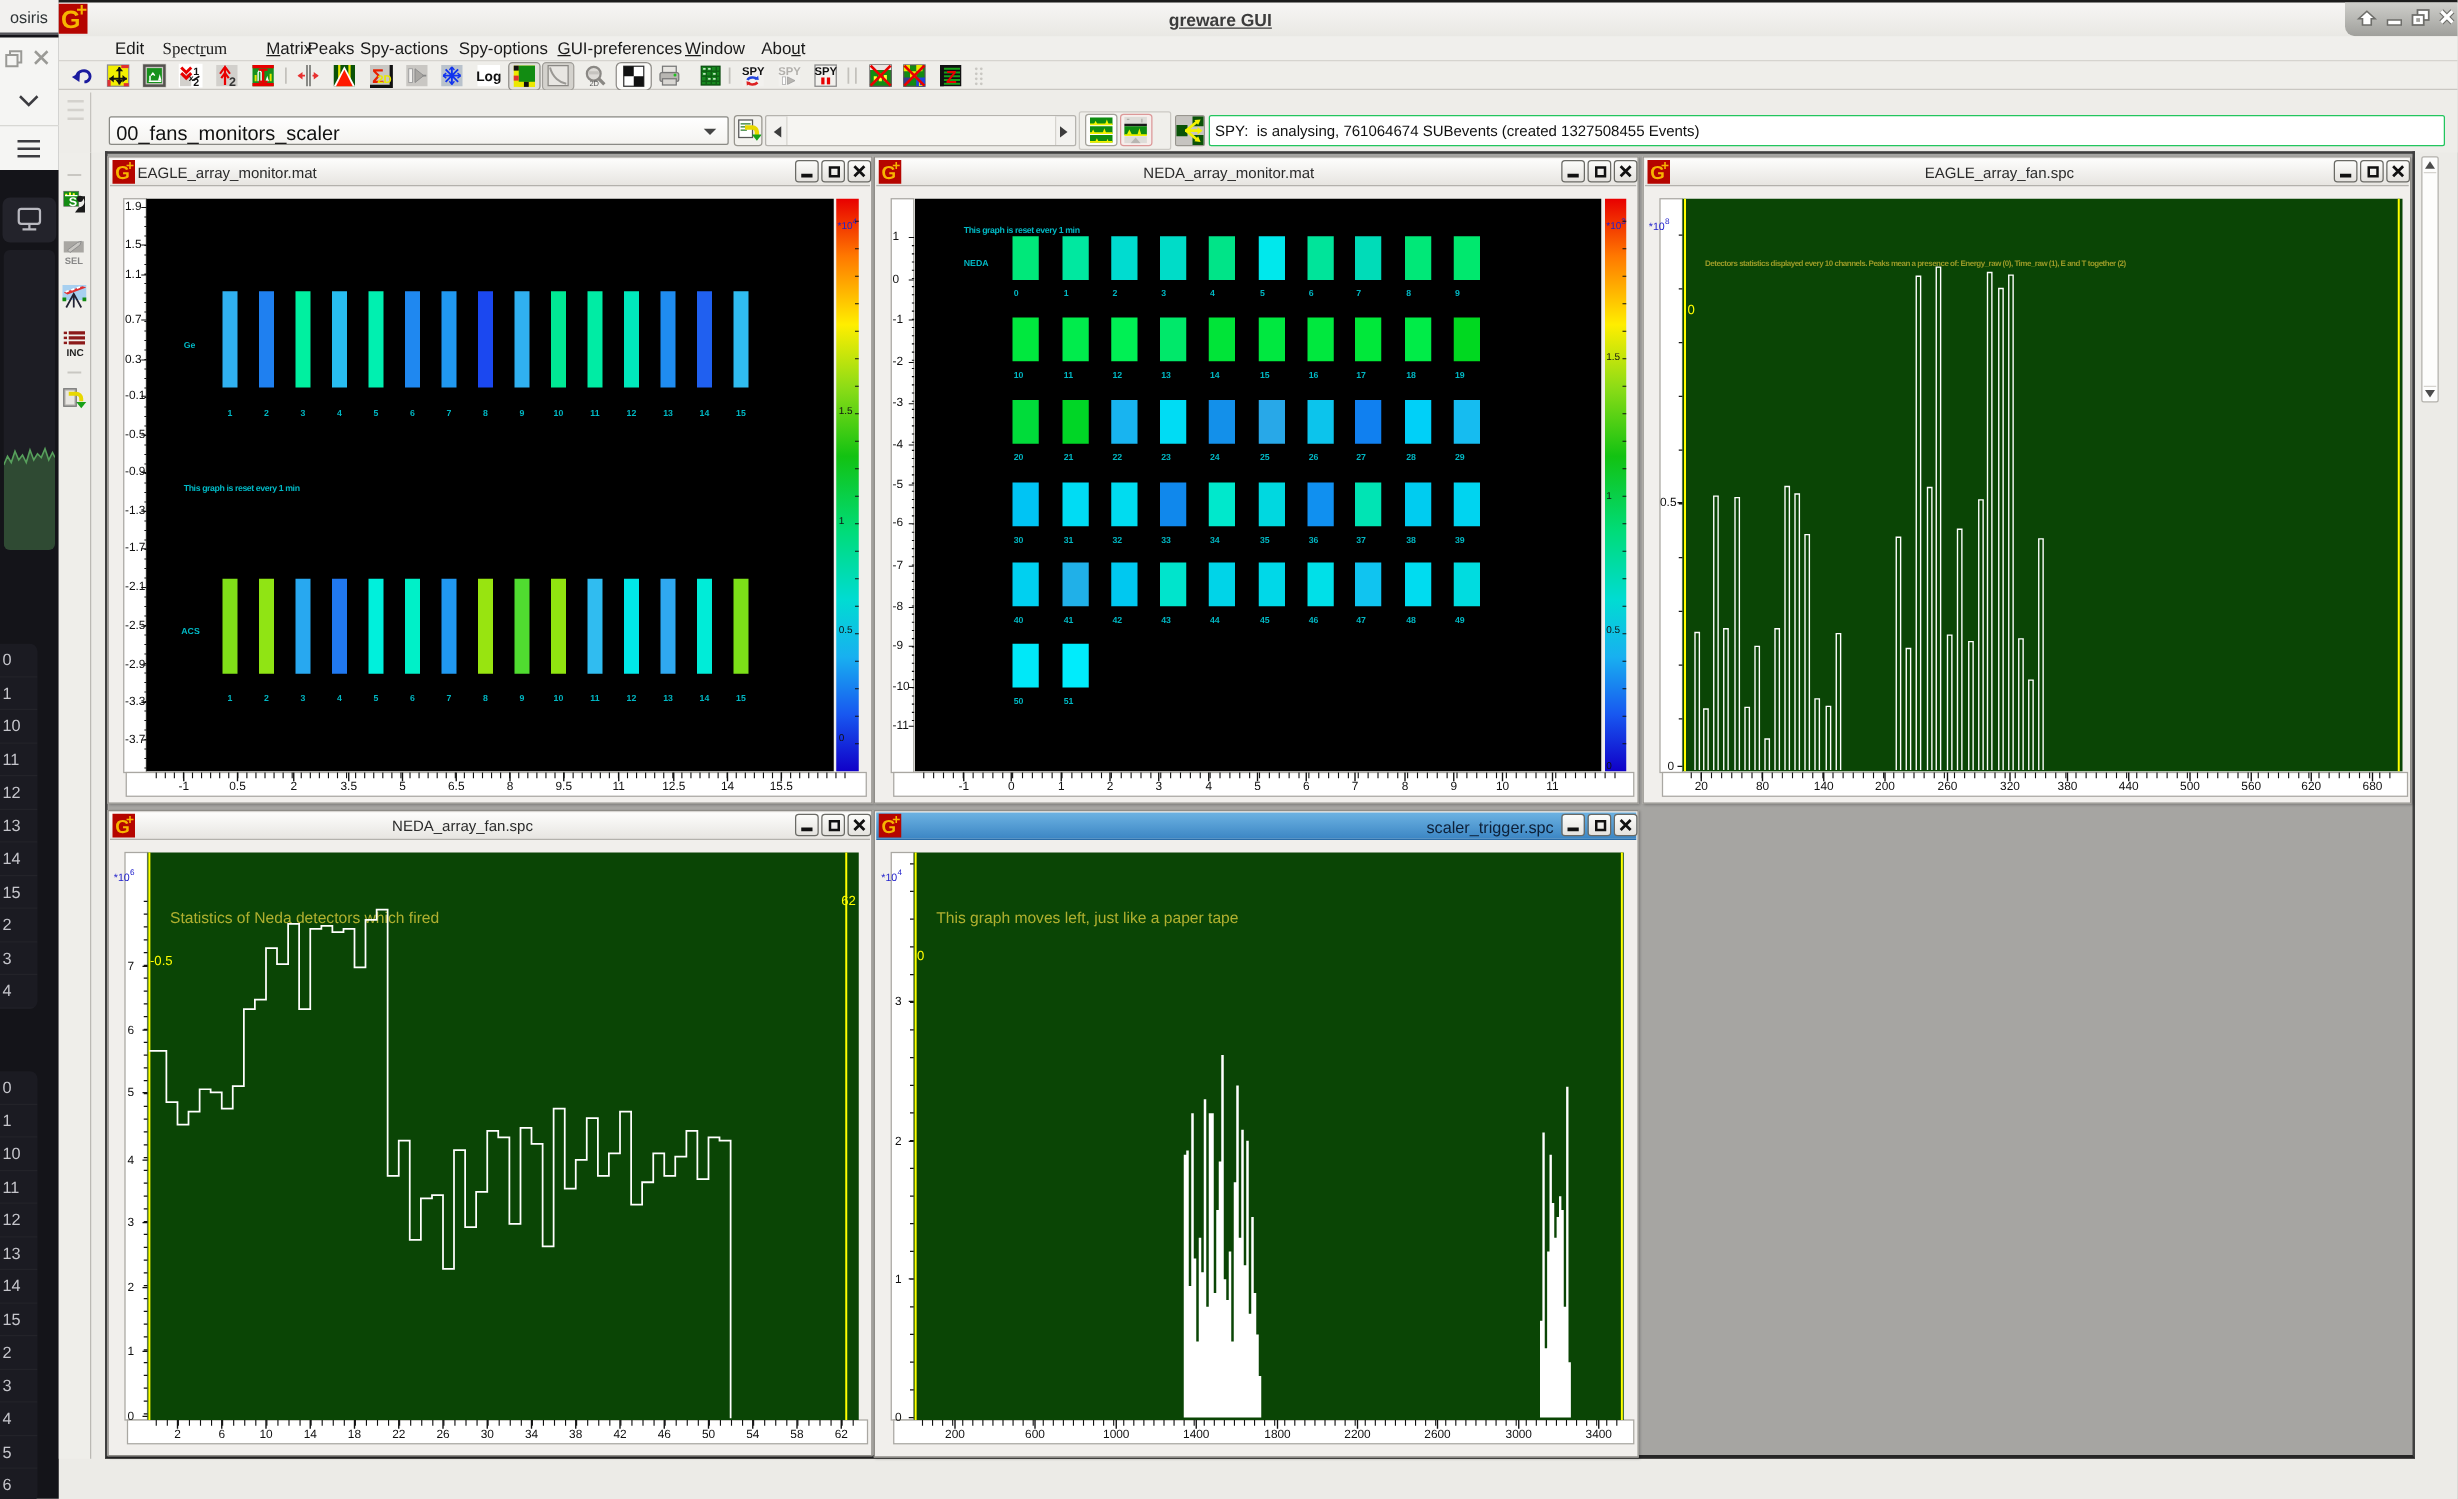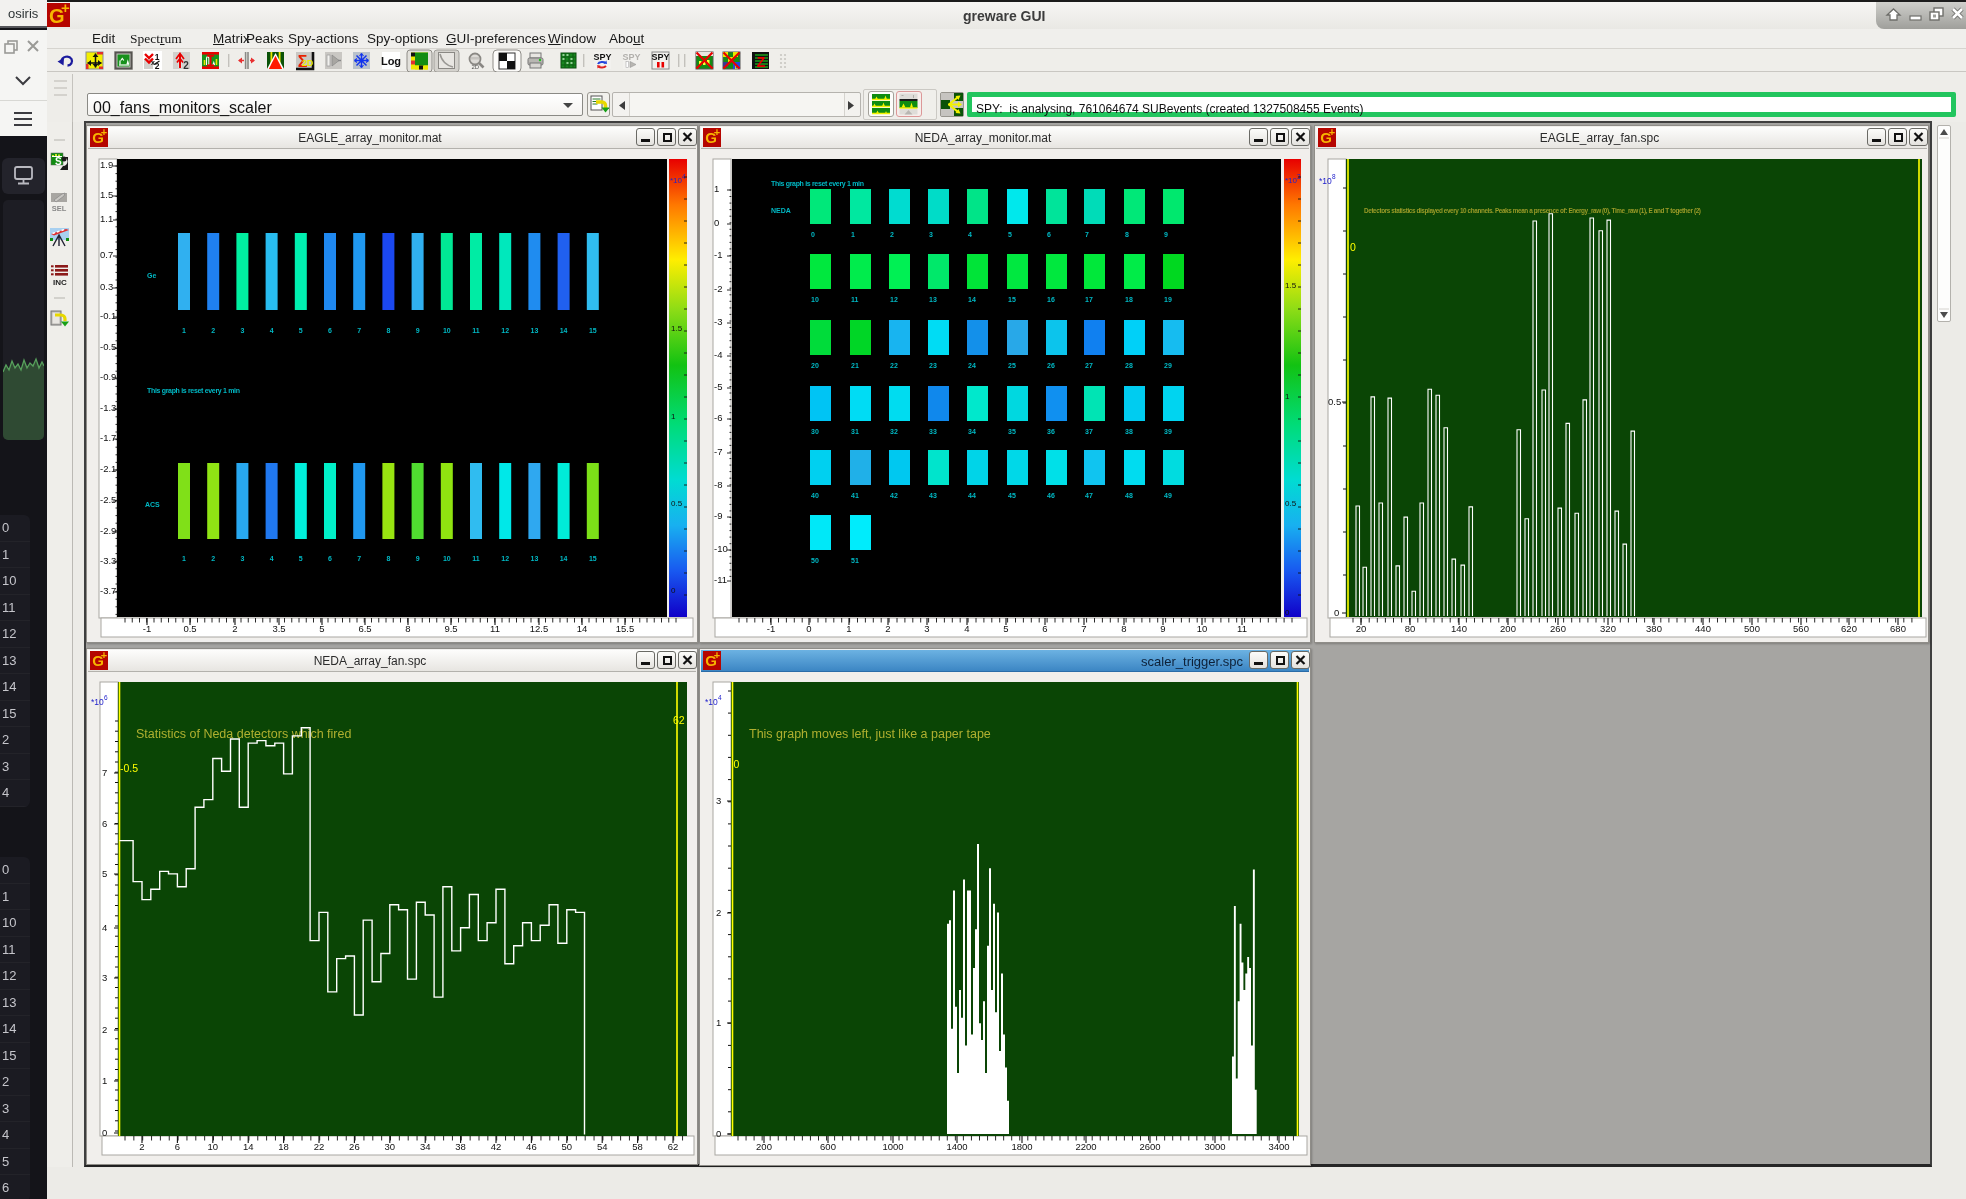--- a/index.html
+++ b/index.html
@@ -50,21 +50,21 @@
       <div style="height:26.5px;line-height:26.5px;color:#c5c5cb;font-size:13px;padding-left:2px;border-bottom:1px solid #232329;">14</div>
       <div style="height:26.5px;line-height:26.5px;color:#c5c5cb;font-size:13px;padding-left:2px;border-bottom:1px solid #232329;">15</div>
       <div style="height:26.5px;line-height:26.5px;color:#c5c5cb;font-size:13px;padding-left:2px;border-bottom:1px solid #232329;">2</div>
       <div style="height:26.5px;line-height:26.5px;color:#c5c5cb;font-size:13px;padding-left:2px;border-bottom:1px solid #232329;">3</div>
       <div style="height:26.5px;line-height:26.5px;color:#c5c5cb;font-size:13px;padding-left:2px;border-bottom:1px solid #232329;">4</div>
       <div style="height:26.5px;line-height:26.5px;color:#c5c5cb;font-size:13px;padding-left:2px;border-bottom:1px solid #232329;">5</div>
       <div style="height:26.5px;line-height:26.5px;color:#c5c5cb;font-size:13px;padding-left:2px;border-bottom:1px solid #232329;">6</div>
     </div>
   </div>
 <div class="abs" style="left:47px;top:0;width:1919px;height:29px;background:linear-gradient(#f7f6f4,#e9e8e4);border-top:2px solid #1c1c1c;">
-    <div class="abs" style="left:916px;top:6px;font-size:14px;font-weight:bold;color:#3c3c3c;">greware GUI</div>
+    <div class="abs" style="left:888px;top:6px;font-size:14px;font-weight:bold;color:#3c3c3c;text-decoration:underline;">greware GUI</div>
     <div class="abs" style="left:1829px;top:0;width:90px;height:27px;background:linear-gradient(#cfcfcb,#9f9f9b);border-radius:0 0 0 8px;"><svg width="90" height="27">
         <path d="M14 18 v-5 h-3 l6.5-6 6.5 6 h-3 v5 Z" fill="#fff" stroke="#6e6e6a" stroke-width="1.3"></path>
         <rect x="34" y="14" width="11" height="4" fill="#fff" stroke="#6e6e6a" stroke-width="1.2"></rect>
         <rect x="58" y="6" width="9" height="8" fill="#fff" stroke="#6e6e6a" stroke-width="1.4"></rect>
         <rect x="54" y="10" width="9" height="8" fill="#fff" stroke="#6e6e6a" stroke-width="1.4"></rect>
         <rect x="57" y="12.5" width="3" height="3" fill="#9f9f9b"></rect>
         <path d="M77 7 l9 9 M86 7 l-9 9" stroke="#6e6e6a" stroke-width="4.4"></path>
         <path d="M77 7 l9 9 M86 7 l-9 9" stroke="#fff" stroke-width="2.6"></path>
       </svg></div>
   </div>
@@ -323,21 +323,21 @@
         <rect x="13" y="15" width="9" height="8" fill="#0a5208"></rect>
         <g stroke="#f2f200" stroke-width="2.2" fill="none">
           <path d="M7 11.5 L18 11.5 M8 11.5 L17 4 M8 11.5 L17 19"></path>
         </g>
         <g fill="#f2f200">
           <path d="M21 11.5 l-4-3 v6 Z"></path>
           <path d="M19.5 2.5 l-5 0.5 3 4 Z"></path>
           <path d="M19.5 20.5 l-5-0.5 3-4 Z"></path>
         </g>
       </svg></div>
-    <div class="abs" style="left:920px;top:20px;width:989px;height:25px;background:#fff;border:5px solid #22c55e;border-radius:2px;font-size:12px;color:#111;">
+    <div class="abs" style="left:920px;top:20px;width:989px;height:25px;background:#fff;border:1px solid #22c55e;border-radius:2px;font-size:12px;color:#111;">
       <span class="abs" style="left:4px;top:5px;">SPY:&nbsp; is analysing, 761064674 SUBevents (created 1327508455 Events)</span>
     </div>
   </div>
 <div class="abs" style="left:47px;top:122px;width:26px;height:1045px;background:#efeeea;border-right:1px solid #bbb9b4;"><svg width="25" height="240">
       <path d="M7 18 h11" stroke="#c9c7c2" stroke-width="1.5"></path>
       <g transform="translate(4,31)">
         <rect x="0" y="0" width="12" height="12" fill="#128c12" stroke="#666" stroke-width="0.5"></rect>
         <path d="M2 3 v-1 M5 3 v-2 M8 3 v-1.5" stroke="#ffff30" stroke-width="1.6"></path>
         <path d="M1 3.5 h10" stroke="#fff"></path>
         <text x="4" y="12" font-size="10" font-weight="bold" fill="#fff" font-family="Liberation Serif">S</text>
@@ -381,21 +381,21 @@
       <path d="M6 3 L10 9 H2 Z" fill="#4c4c4c"></path>
       <path d="M6 192 L10 186 H2 Z" fill="#4c4c4c"></path>
       <path d="M1 12 h10 M1 183 h10" stroke="#d5d3ce"></path>
     </svg></div>
 <div class="abs" style="left:86px;top:125px;width:612px;height:518px;background:#f1efec;border:1px solid #8f8d88;box-shadow:1px 1px 2px rgba(0,0,0,0.25);">
     <div class="abs" style="left:1px;top:1px;width:608px;height:22px;background:linear-gradient(#fdfdfc,#e7e5e1);border-bottom:1px solid #b3b1ac;">
       <div class="abs" style="left:2px;top:1px;width:18px;height:19px;background:#b50500;"><svg width="18" height="19">
           <text x="8" y="15" fill="#f7b500" font-size="15" text-anchor="middle" font-family="Liberation Serif" font-weight="bold">G</text>
           <text x="14" y="8" fill="#f7b500" font-size="11" text-anchor="middle" font-family="Liberation Serif" font-weight="bold">+</text>
         </svg></div>
-      <div style="text-align:center;font-size:12px;color:#2b2b2b;padding-top:4px;margin-left:22px;margin-right:66px;">EAGLE_array_monitor.mat</div>
+      <div style="font-size:12px;color:#2b2b2b;padding-top:4px;margin-left:22px;margin-right:66px;">EAGLE_array_monitor.mat</div>
       <div class="abs" style="left:548px;top:1px;width:19px;height:18px;background:linear-gradient(#fcfcfa,#e4e2de);border:1px solid #6a6a65;border-radius:3px;">
         <div class="abs" style="left:4px;top:10px;width:9px;height:2.6px;background:#111;"></div>
       </div>
       <div class="abs" style="left:569px;top:1px;width:19px;height:18px;background:linear-gradient(#fcfcfa,#e4e2de);border:1px solid #6a6a65;border-radius:3px;">
         <div class="abs" style="left:4.5px;top:4px;width:9px;height:9px;border:2px solid #111;"></div>
       </div>
       <div class="abs" style="left:590px;top:1px;width:19px;height:18px;background:linear-gradient(#fcfcfa,#e4e2de);border:1px solid #6a6a65;border-radius:3px;"><svg width="17" height="16">
           <path d="M4.5 4 l8 8 M12.5 4 l-8 8" stroke="#111" stroke-width="2.2"></path>
         </svg></div>
     </div>

